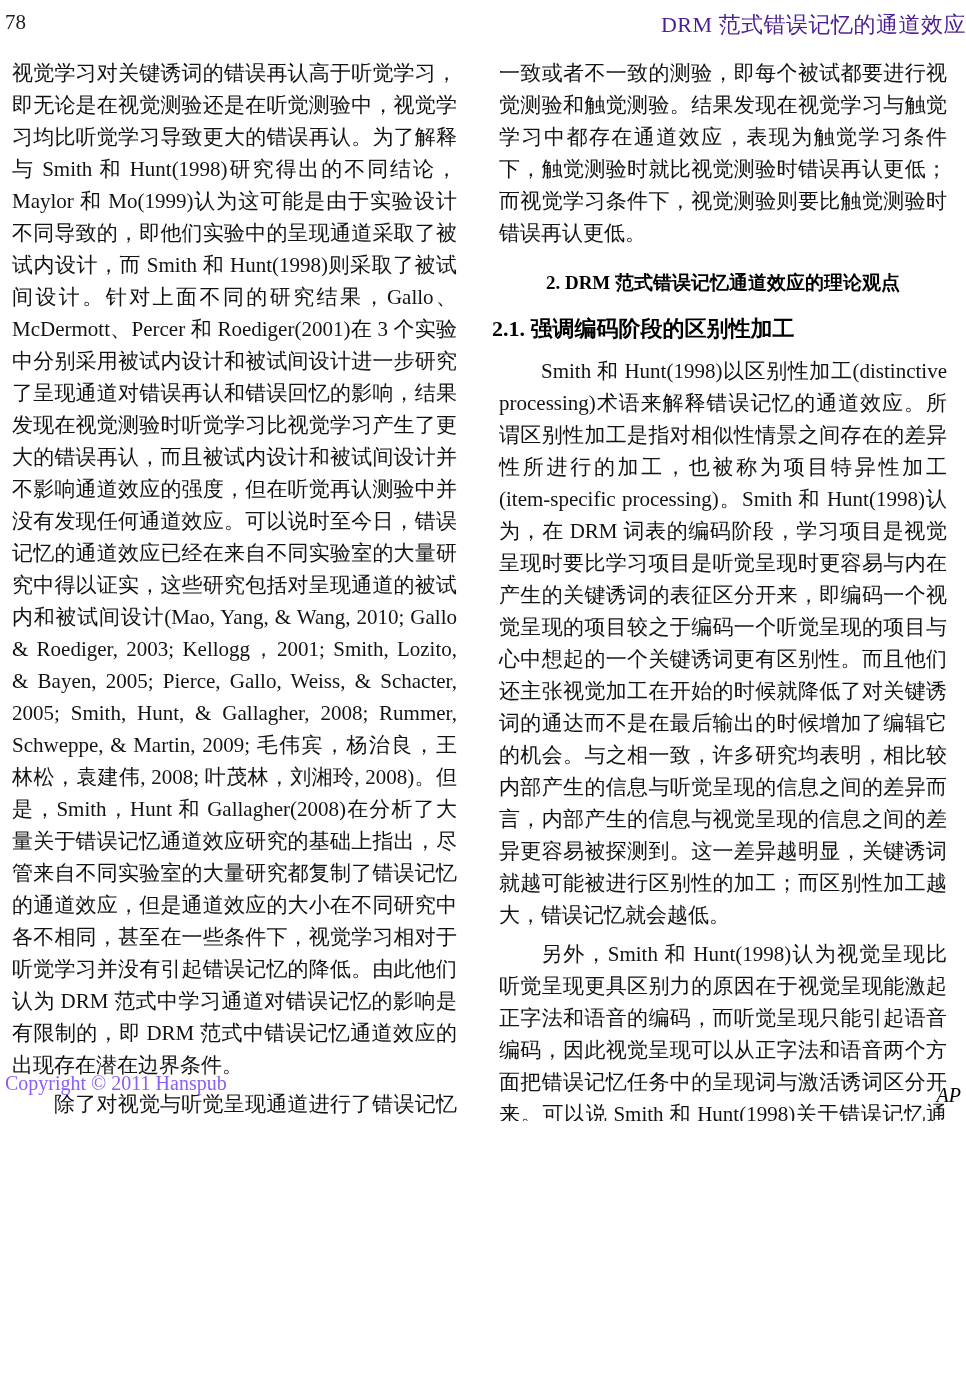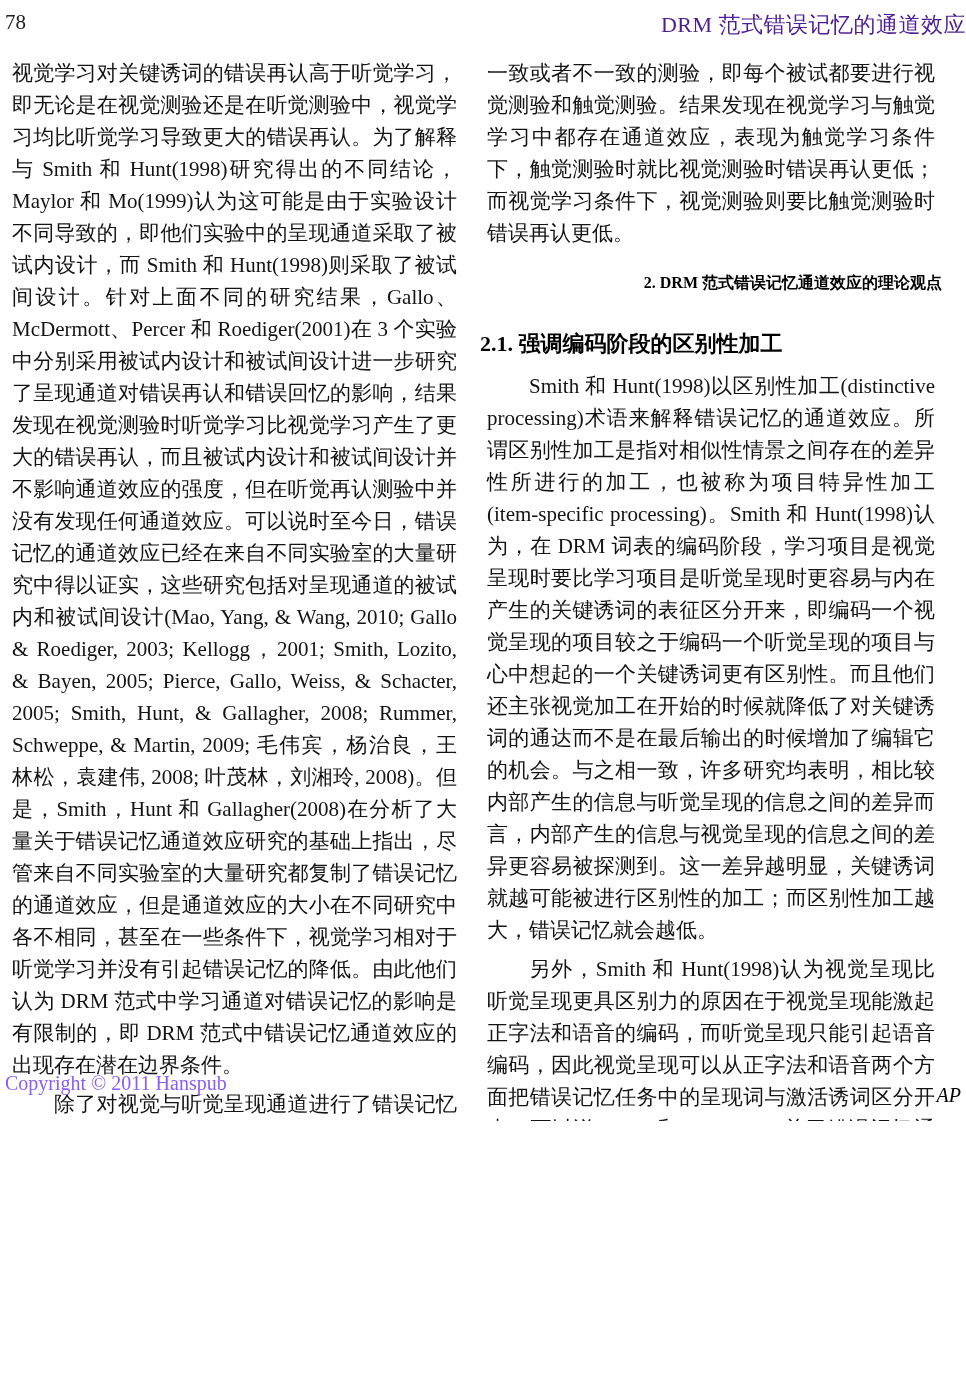--- a/index.html
+++ b/index.html
@@ -36,36 +36,36 @@
   
   .col {
     position: absolute;
     top: 50px;
     font-size: 21px;
     line-height: 32px;
     text-align: justify;
     color: #131313;
   }
   .col.left  { left: 5px;  width: 459px; }
-  .col.right { left: 480px; width: 462px; }
+  .col.right { left: 492px; width: 462px; }
   .col p { margin: 7px; text-align: justify; }
   .col p.indent { text-indent: 2em; }
   .col h2 {
-    font-size: 16px;
+    font-size: 19px;
     font-weight: bold;
     line-height: 30px;
     margin: 19px 0 12px 0;
-    text-align: right;
+    text-align: center;
     color: #000;
   }
   .col h3 {
     font-size: 22px;
     font-weight: bold;
     line-height: 28px;
-    margin: 32px 0 12px 0;
+    margin: 17px 0 12px 0;
     text-align: left;
     color: #000;
   }
   
   .ftr {
     position: absolute;
     left: 5px; right: 5px; bottom: 14px;
     height: 26px;
     font-size: 20px;
   }

